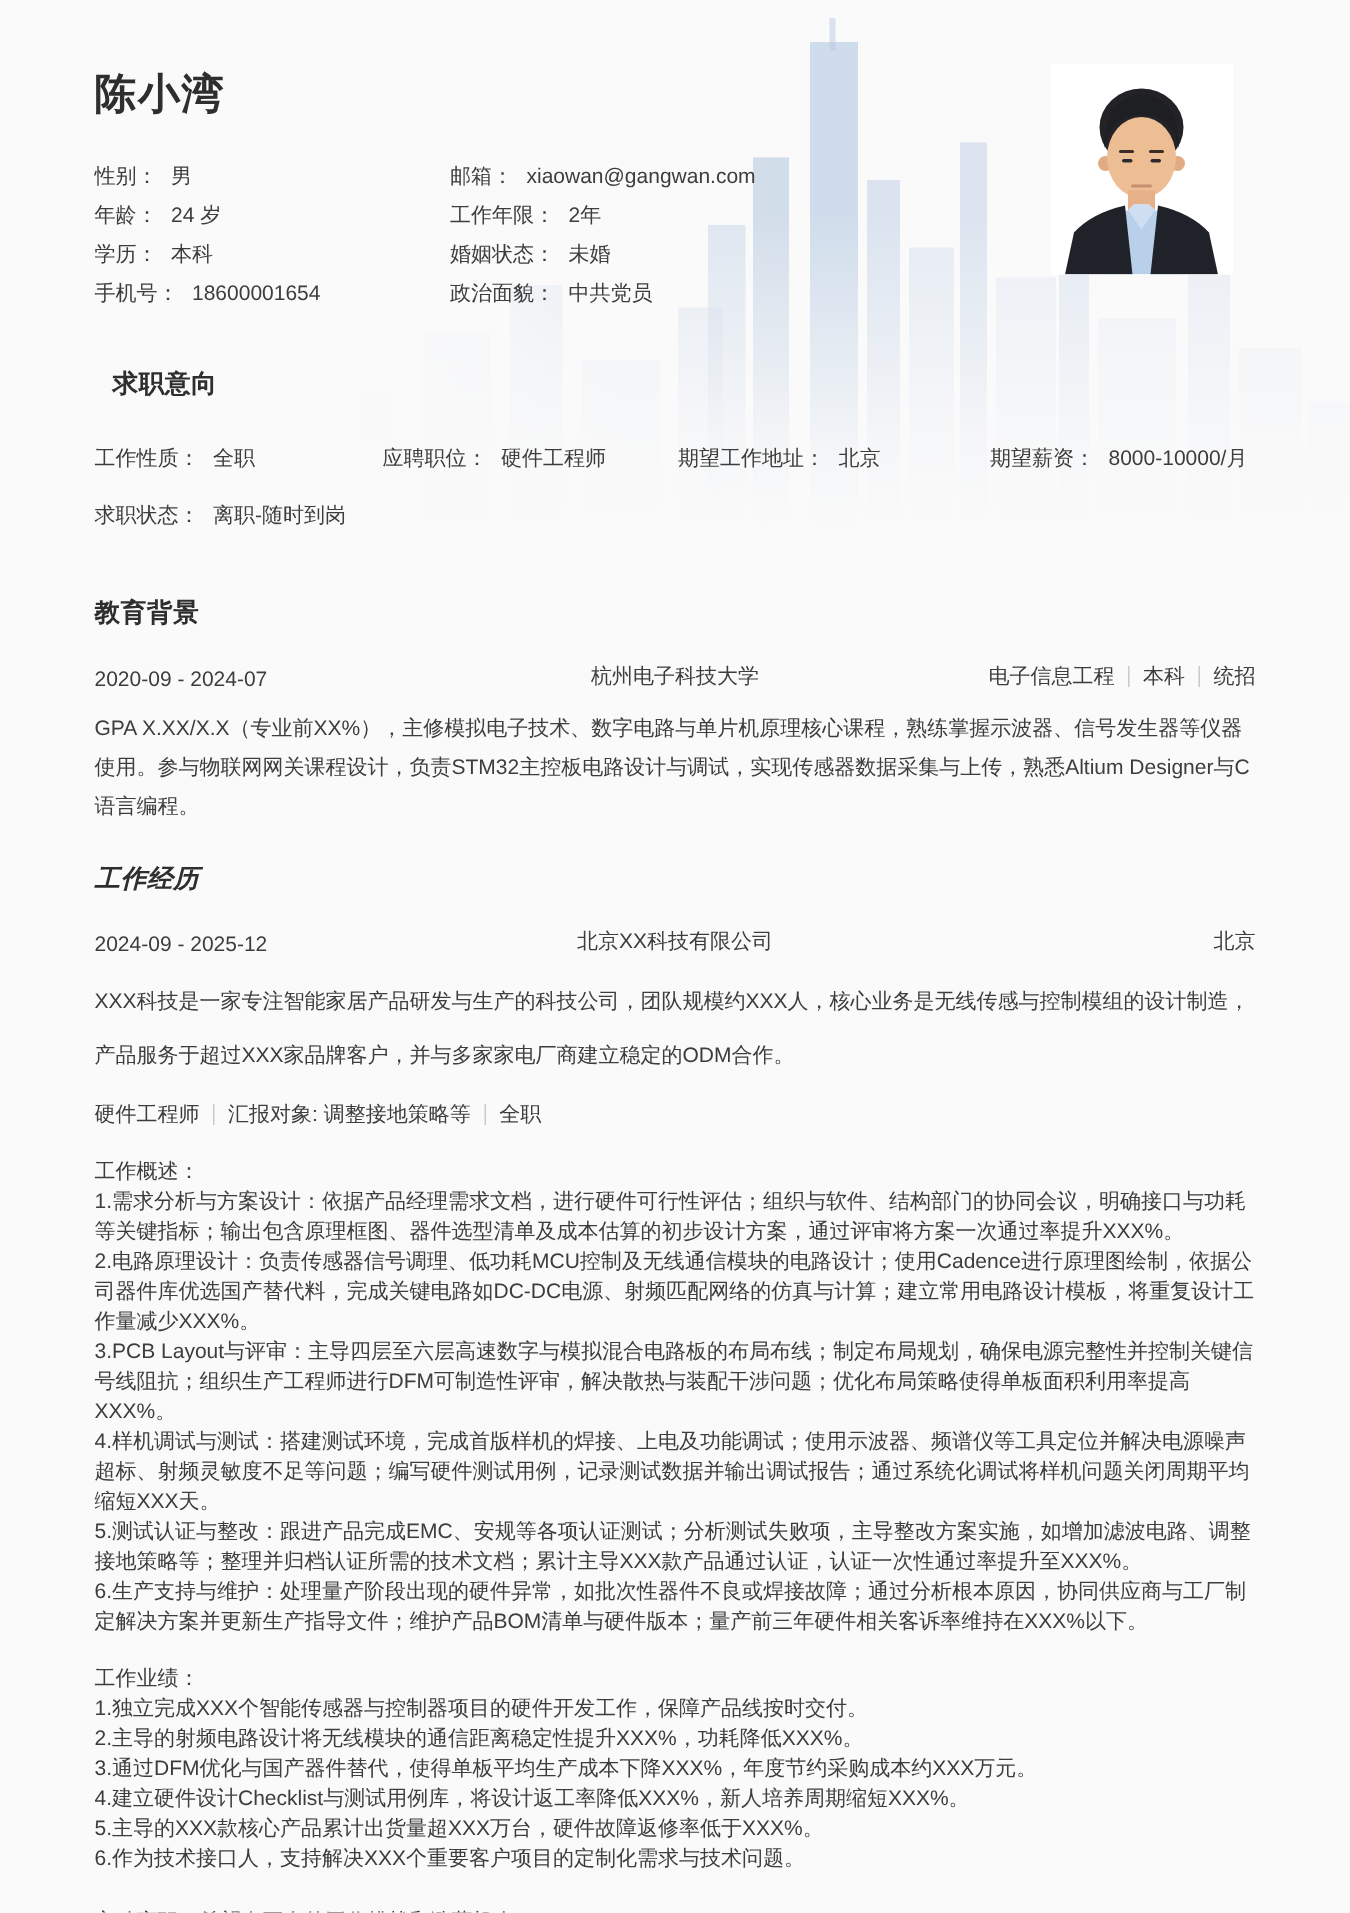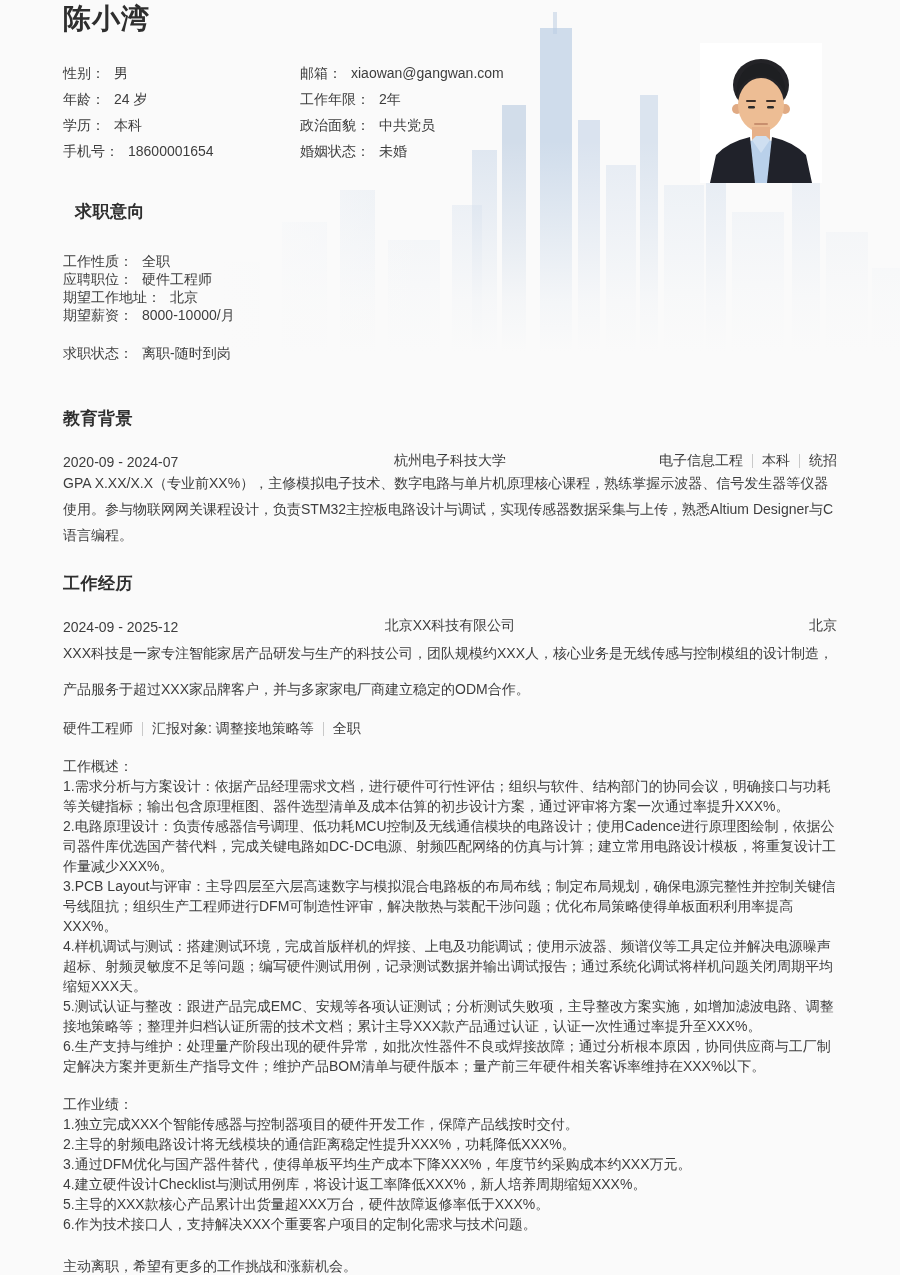--- a/index.html
+++ b/index.html
@@ -24,54 +24,54 @@
     content: "";
     position: absolute; inset: 0;
     background:
       linear-gradient(to right, #fafafa 0%, rgba(250,250,250,0) 30%),
       linear-gradient(to bottom, rgba(250,250,250,0) 40%, rgba(250,250,250,0.85) 85%, #fafafa 100%);
   }
 
   .content { position: relative; z-index: 2; padding: 0 63px; }
 
   
-  .name { font-size: 28px; font-weight: 700; color: #2e2e2e; letter-spacing: 1px; }
+  .name { padding-top: 44px; font-size: 28px; font-weight: 700; color: #2e2e2e; letter-spacing: 1px; }
   .info-grid { display: flex; margin-top: 22px; }
   .info-col { width: 237px; }
   .info-col.right { flex: 1; }
   .info-row { height: 26px; line-height: 26px; font-size: 14px; white-space: nowrap; }
   .lbl { margin-right: 9px; }
 
   .photo {
     position: absolute; left: 700px; top: 43px;
     width: 122px; height: 140px;
     background: #ffffff; overflow: hidden; z-index: 3;
   }
   .photo svg { display: block; width: 100%; height: 100%; }
 
   
   h2.sec-title { font-size: 17px; font-weight: 700; color: #2e2e2e; letter-spacing: 0.5px; }
   .sec-intent  h2 { margin-top: 36px; margin-left: 12px; }
   .sec-edu     h2 { margin-top: 44px; }
-  .sec-work    h2 { margin-top: 24px; }
-
-  .intent-row { display: flex; margin-top: 30px; font-size: 14px; white-space: nowrap; flex-direction: column; }
+  .sec-work    h2 { margin-top: 24px; font-style: italic; }
+
+  .intent-row { display: flex; margin-top: 30px; font-size: 14px; white-space: nowrap; }
   .intent-field:nth-child(1) { width: 192px; }
   .intent-field:nth-child(2) { width: 197px; }
   .intent-field:nth-child(3) { width: 208px; }
   .intent-status { margin-top: 20px; font-size: 14px; }
 
   .entry-row { display: flex; align-items: flex-end; margin-top: 22px; font-size: 14px; }
   .entry-row .col-l { width: 230px; white-space: nowrap; }
   .entry-row .col-m { flex: 1; text-align: center; white-space: nowrap; }
   .entry-row .col-r { width: 230px; text-align: right; white-space: nowrap; }
   .meta-group { display: inline-flex; align-items: center; }
   .sep { display: inline-block; width: 1px; height: 14px; background: #c9c9c9; margin: 0 9px; vertical-align: -2px; }
 
-  .para { margin-top: 0; font-size: 14px; line-height: 26px; color: #3d3d3d; }
+  .para { margin-top: 12px; font-size: 14px; line-height: 26px; color: #3d3d3d; }
   .para.tight { line-height: 36px; }
   .role-row { margin-top: 13px; font-size: 14px; display: flex; align-items: center; }
   .list-block { margin-top: 18px; font-size: 14px; line-height: 20px; }
   .list-block div { margin: 0; }
   .leave-line { margin-top: 22px; font-size: 14px; line-height: 20px; }
 </style>
 </head>
 <body>
 
 <div class="skyline">
@@ -134,22 +134,22 @@
   <div class="info-grid">
     <div class="info-col">
       <div class="info-row"><span class="lbl">性别：</span><span>男</span></div>
       <div class="info-row"><span class="lbl">年龄：</span><span>24 岁</span></div>
       <div class="info-row"><span class="lbl">学历：</span><span>本科</span></div>
       <div class="info-row"><span class="lbl">手机号：</span><span>18600001654</span></div>
     </div>
     <div class="info-col right">
       <div class="info-row"><span class="lbl">邮箱：</span><span>xiaowan@gangwan.com</span></div>
       <div class="info-row"><span class="lbl">工作年限：</span><span>2年</span></div>
+      <div class="info-row"><span class="lbl">婚姻状态：</span><span>未婚</span></div>
       <div class="info-row"><span class="lbl">政治面貌：</span><span>中共党员</span></div>
-      <div class="info-row"><span class="lbl">婚姻状态：</span><span>未婚</span></div>
     </div>
   </div>
 
   <section class="sec-intent">
     <h2 class="sec-title">求职意向</h2>
     <div class="intent-row">
       <div class="intent-field"><span class="lbl">工作性质：</span><span>全职</span></div>
       <div class="intent-field"><span class="lbl">应聘职位：</span><span>硬件工程师</span></div>
       <div class="intent-field"><span class="lbl">期望工作地址：</span><span>北京</span></div>
       <div class="intent-field"><span class="lbl">期望薪资：</span><span>8000-10000/月</span></div>

